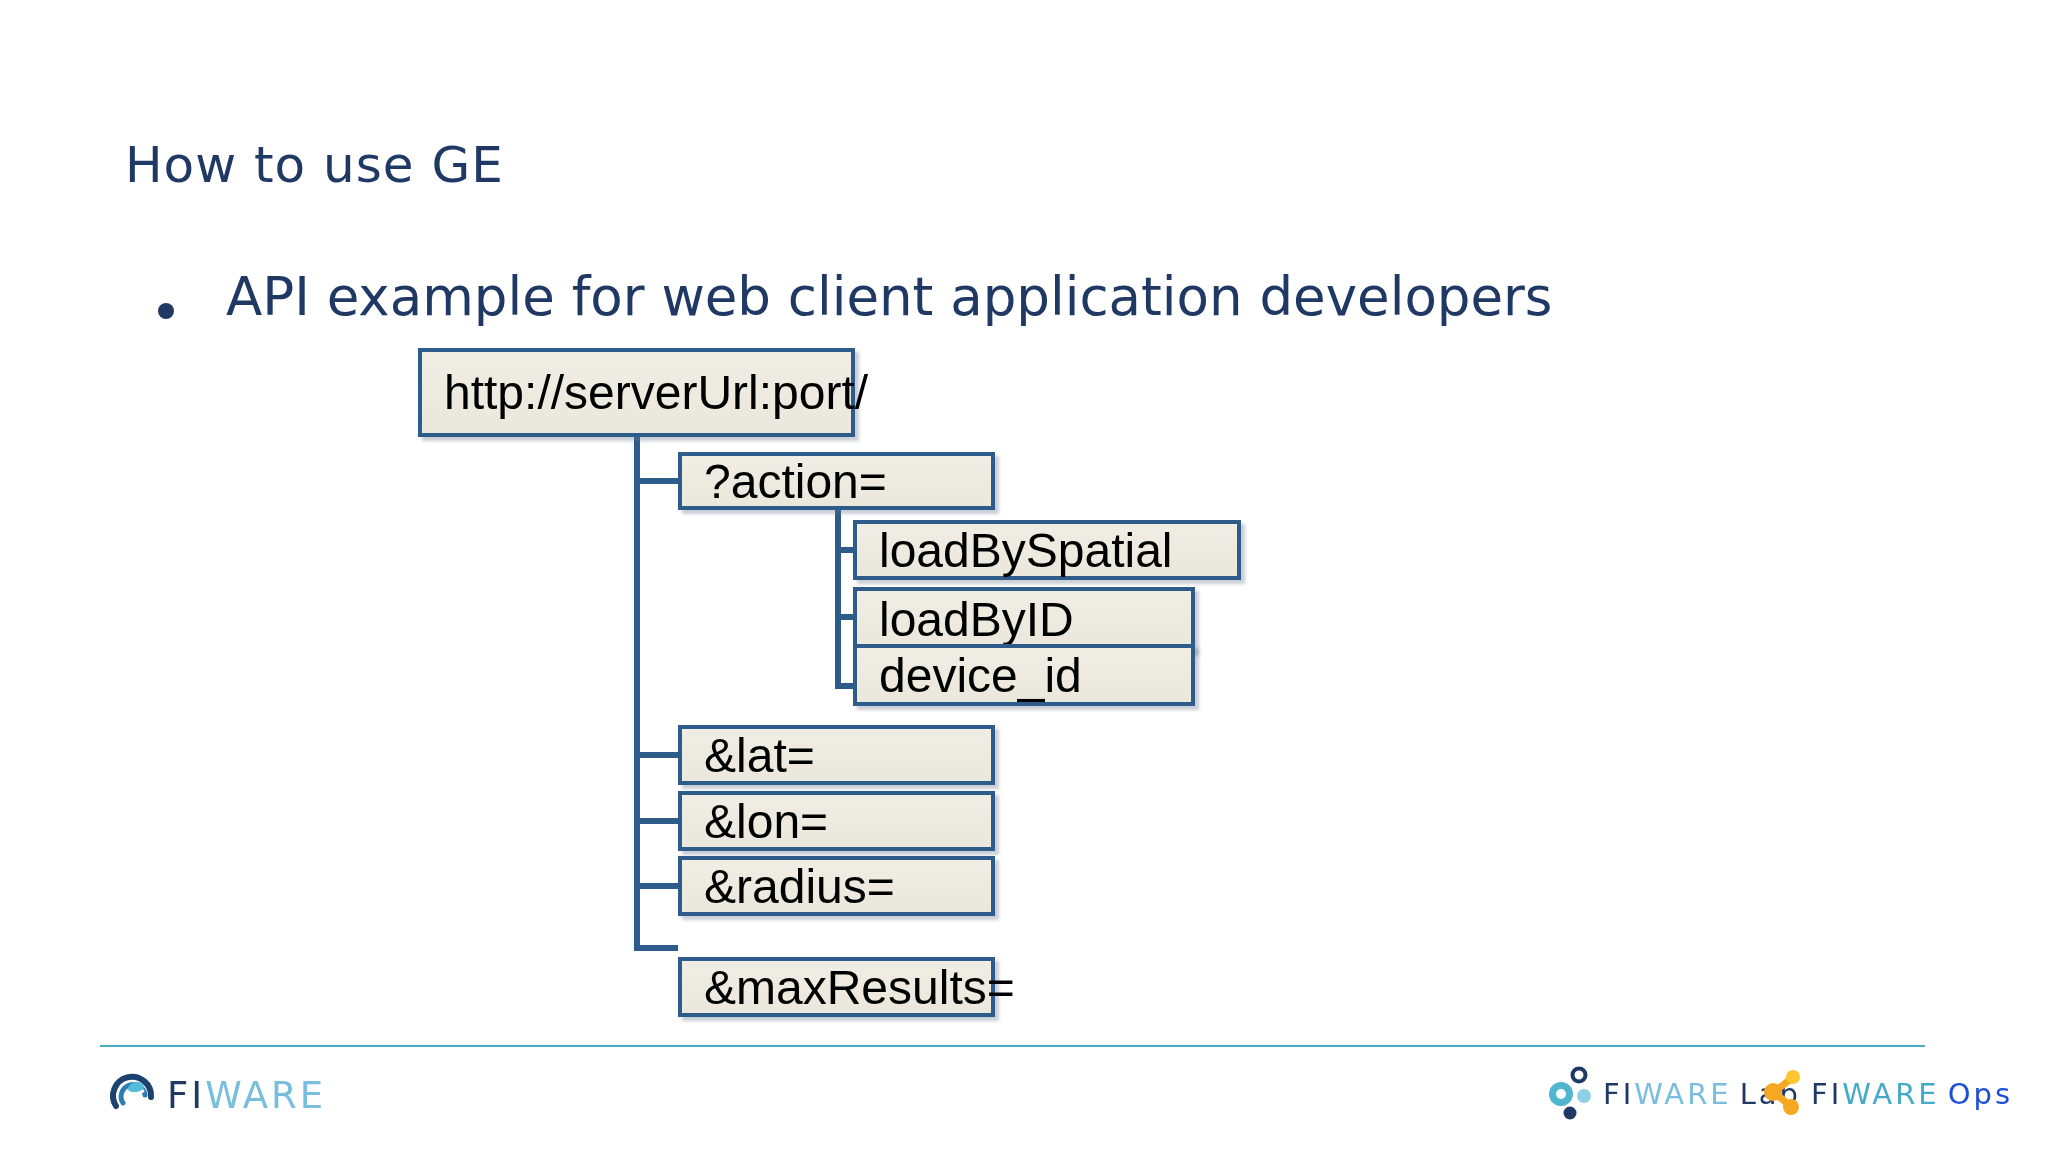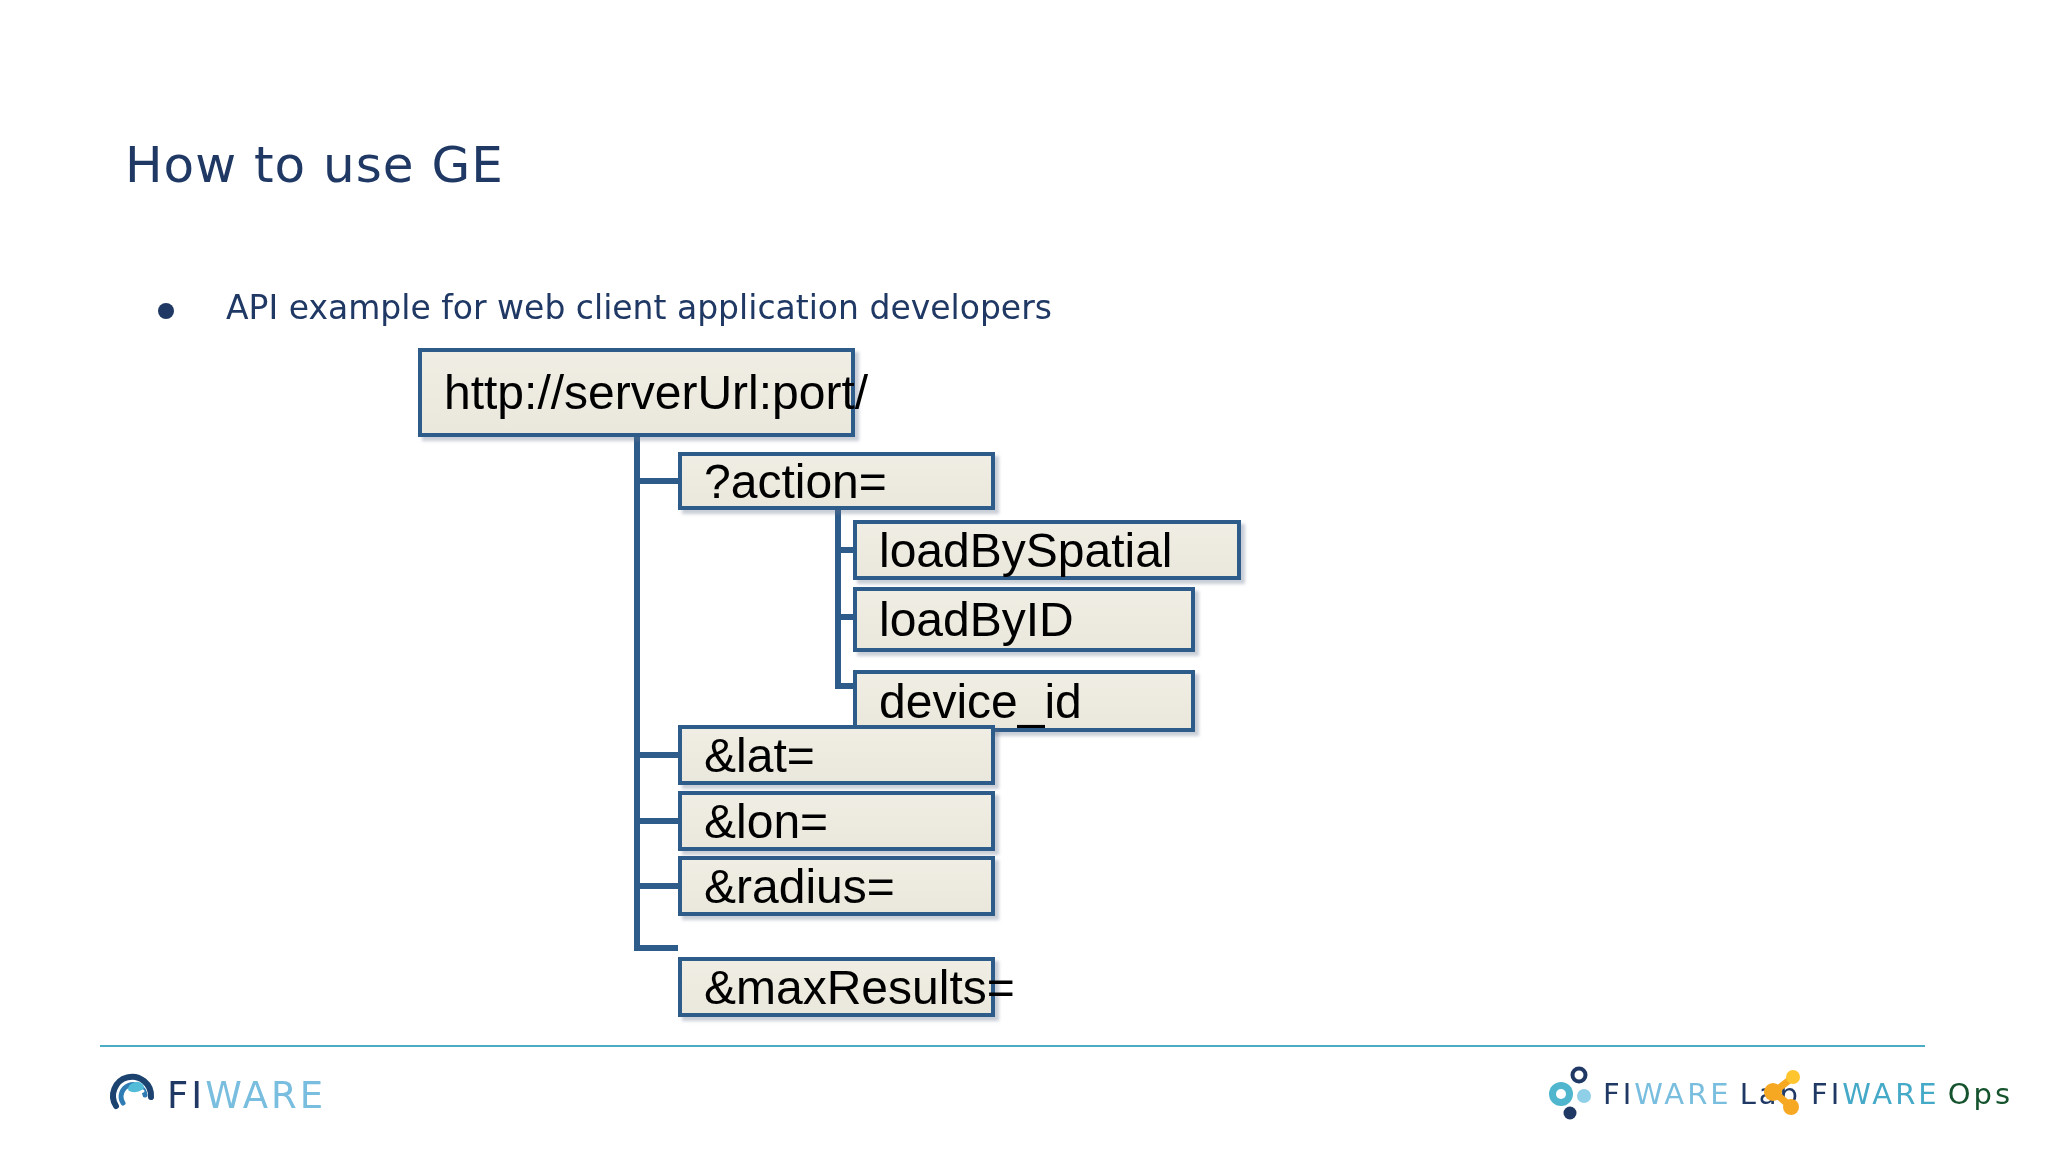--- a/index.html
+++ b/index.html
@@ -4,32 +4,32 @@
 <style>
   html,body{margin:0;padding:0;background:#ffffff;}
   .slide{position:relative;width:2048px;height:1152px;background:#ffffff;overflow:hidden;
          font-family:"Liberation Sans",sans-serif;}
 
   
   .title{position:absolute;left:125px;top:136px;font-family:"DejaVu Sans",sans-serif;
          font-size:50px;color:#1F3864;letter-spacing:1px;}
   .bullet-dot{position:absolute;left:158px;top:303px;width:16px;height:16px;border-radius:50%;
               background:#1F3864;}
-  .bullet-text{position:absolute;left:226px;top:288px;font-family:"DejaVu Sans",sans-serif;
-               font-size:33px;color:#1F3864;}
+  .bullet-text{position:absolute;left:226px;top:266px;font-family:"DejaVu Sans",sans-serif;
+               font-size:53px;color:#1F3864;}
 
   
   .box{position:absolute;box-sizing:border-box;background:linear-gradient(#F0EDE4,#EAE7DC);
        border:4px solid #2E5C8A;box-shadow:4px 4px 3px rgba(100,115,140,0.35);
        display:flex;align-items:center;padding-left:22px;font-size:48px;color:#000;}
   #n-server {left:418px;top:348px;width:437px;height:89px;}
   #n-action {left:678px;top:452px;width:317px;height:58px;}
   #n-spatial{left:853px;top:520px;width:388px;height:60px;}
   #n-byid   {left:853px;top:587px;width:342px;height:65px;}
-  #n-device {left:853px;top:670px;width:342px;height:62px;}
+  #n-device {left:853px;top:644px;width:342px;height:62px;}
   #n-lat    {left:678px;top:725px;width:317px;height:60px;}
   #n-lon    {left:678px;top:791px;width:317px;height:60px;}
   #n-radius {left:678px;top:856px;width:317px;height:60px;}
   #n-max    {left:678px;top:921px;width:317px;height:60px;margin-top:36px;}
 
   
   .conn{position:absolute;background:#2E5C8A;}
   #c-vmain   {left:634px;top:437px;width:6px;height:514px;}
   #c-vsub    {left:835px;top:510px;width:6px;height:179px;}
   #c-action  {left:634px;top:478px;width:44px;height:6px;}
@@ -47,21 +47,21 @@
   .logo-fiware{left:106px;top:1066px;}
   .logo-lab{left:1548px;top:1062px;}
   .logo-ops{left:1762px;top:1068px;}
   .wordmark{font-family:"DejaVu Sans",sans-serif;letter-spacing:3px;white-space:nowrap;}
   .logo-fiware .wordmark{font-size:37px;margin-left:9px;}
   .logo-lab .wordmark,.logo-ops .wordmark{font-size:29px;margin-left:9px;}
   .wm-fi{color:#1F3864;}
   .wm-ware-light{color:#79BEDF;}
   .wm-ware-teal{color:#45A9C8;}
   .wm-suffix-navy{color:#1F3864;margin-left:8px;}
-  .wm-suffix-orange{color:#14532d;margin-left:8px;}
+  .wm-suffix-orange{color:#1d4ed8;margin-left:8px;}
 </style>
 </head>
 <body>
 
 <div class="slide">
 
   <div class="title">How to use GE</div>
 
   <div class="bullet-dot"></div>
   <div class="bullet-text">API example for web client application developers</div>

